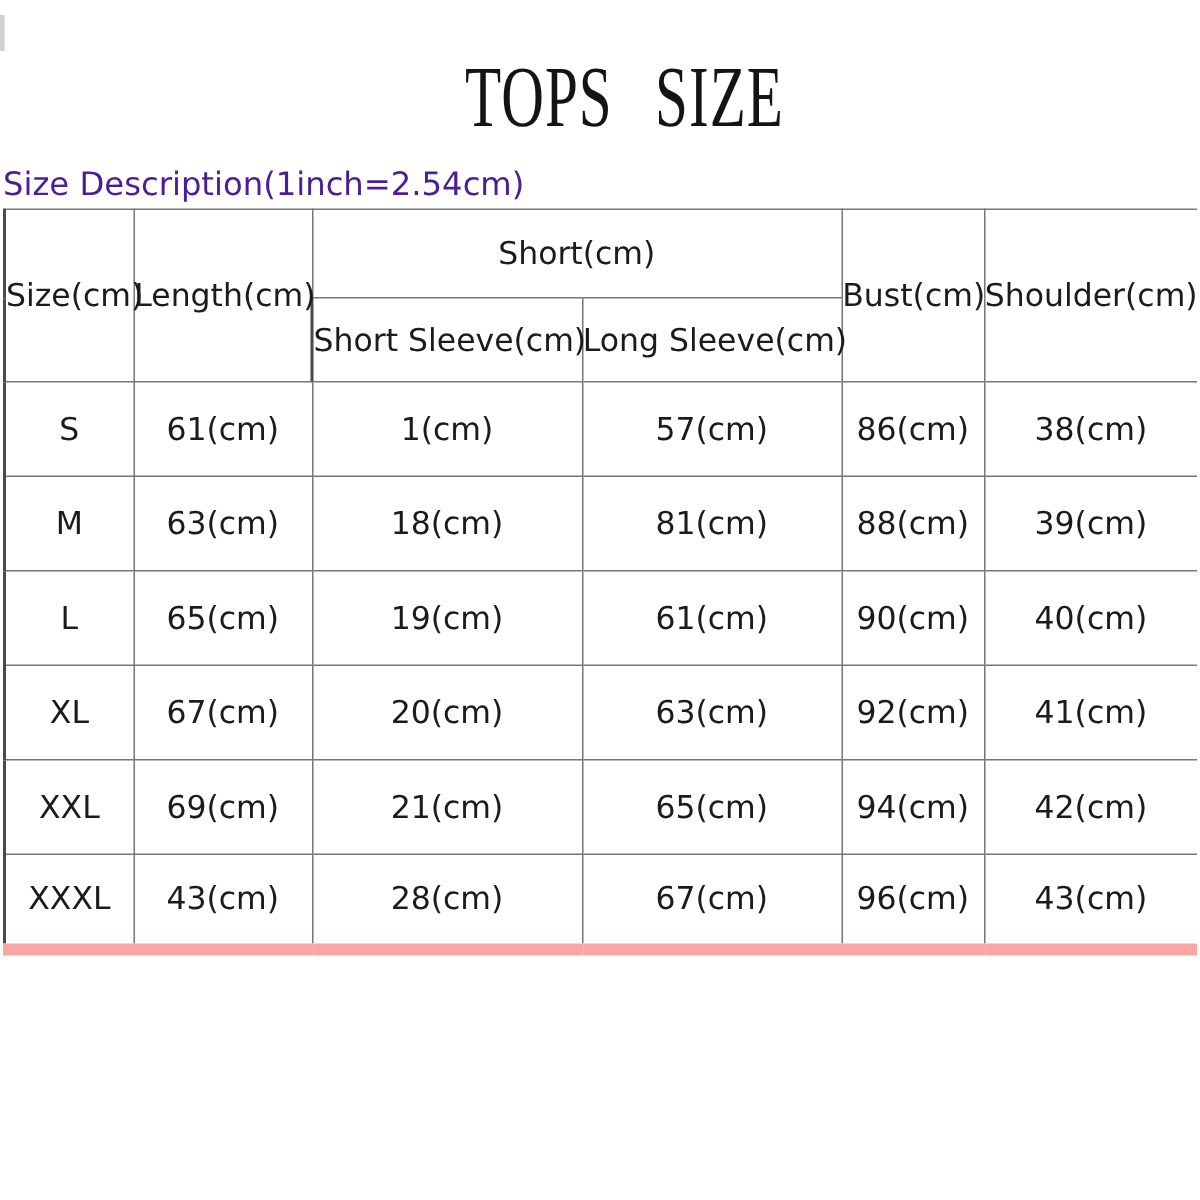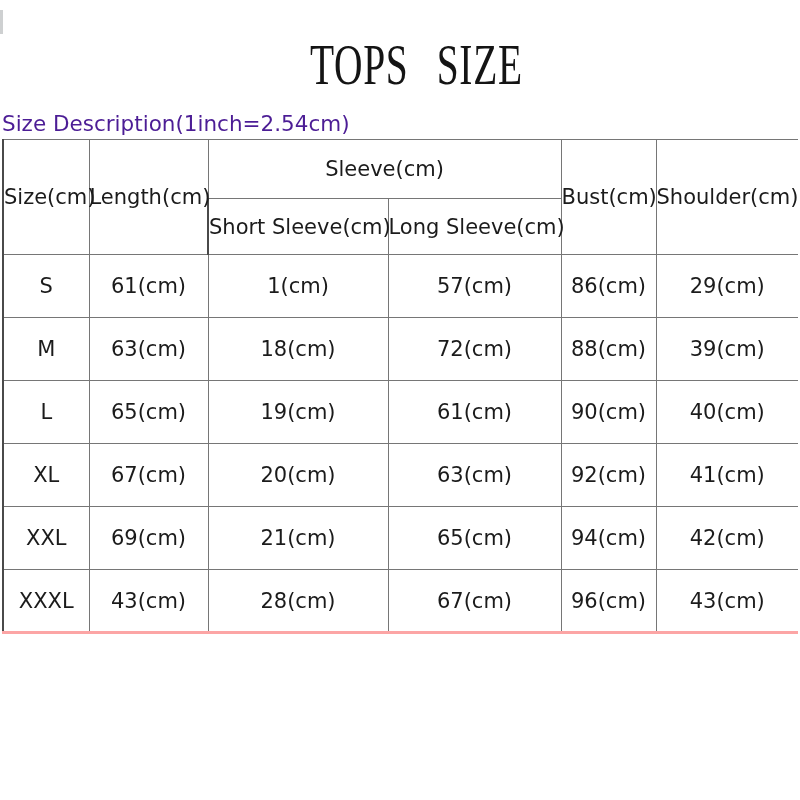--- a/index.html
+++ b/index.html
@@ -75,21 +75,21 @@
   
   .size-table th:first-child, .size-table td:first-child {
     border-left: 2px solid #4a4a4a;
   }
   
   .size-table .edge-r {
     border-right: none;
   }
   
   .size-table tr.last-row td {
-    border-bottom: 3px solid #fca5a5;
+    border-bottom: 8px solid #fca5a5;
   }
   tr.h1 { height: 59px; }
   tr.h2 { height: 56px; }
   tr.data-row { height: 63px; }
   col.c-size    { width: 86px; }
   col.c-length  { width: 119px; }
   col.c-short   { width: 180px; }
   col.c-long    { width: 173px; }
   col.c-bust    { width: 95px; }
   col.c-shoulder{ width: 142px; }
@@ -109,43 +109,43 @@
     <col class="c-length">
     <col class="c-short">
     <col class="c-long">
     <col class="c-bust">
     <col class="c-shoulder">
   </colgroup>
   <thead>
     <tr class="h1">
       <th rowspan="2">Size(cm)</th>
       <th rowspan="2">Length(cm)</th>
-      <th colspan="2">Sleeve(cm)</th>
+      <th colspan="2">Short(cm)</th>
       <th rowspan="2">Bust(cm)</th>
       <th rowspan="2" class="edge-r">Shoulder(cm)</th>
     </tr>
     <tr class="h2">
       <th>Short Sleeve(cm)</th>
       <th>Long Sleeve(cm)</th>
     </tr>
   </thead>
   <tbody>
     <tr class="data-row">
       <td>S</td>
       <td>61(cm)</td>
       <td>1(cm)</td>
       <td>57(cm)</td>
       <td>86(cm)</td>
-      <td class="edge-r">29(cm)</td>
+      <td class="edge-r">38(cm)</td>
     </tr>
     <tr class="data-row">
       <td>M</td>
       <td>63(cm)</td>
       <td>18(cm)</td>
-      <td>72(cm)</td>
+      <td>81(cm)</td>
       <td>88(cm)</td>
       <td class="edge-r">39(cm)</td>
     </tr>
     <tr class="data-row">
       <td>L</td>
       <td>65(cm)</td>
       <td>19(cm)</td>
       <td>61(cm)</td>
       <td>90(cm)</td>
       <td class="edge-r">40(cm)</td>

